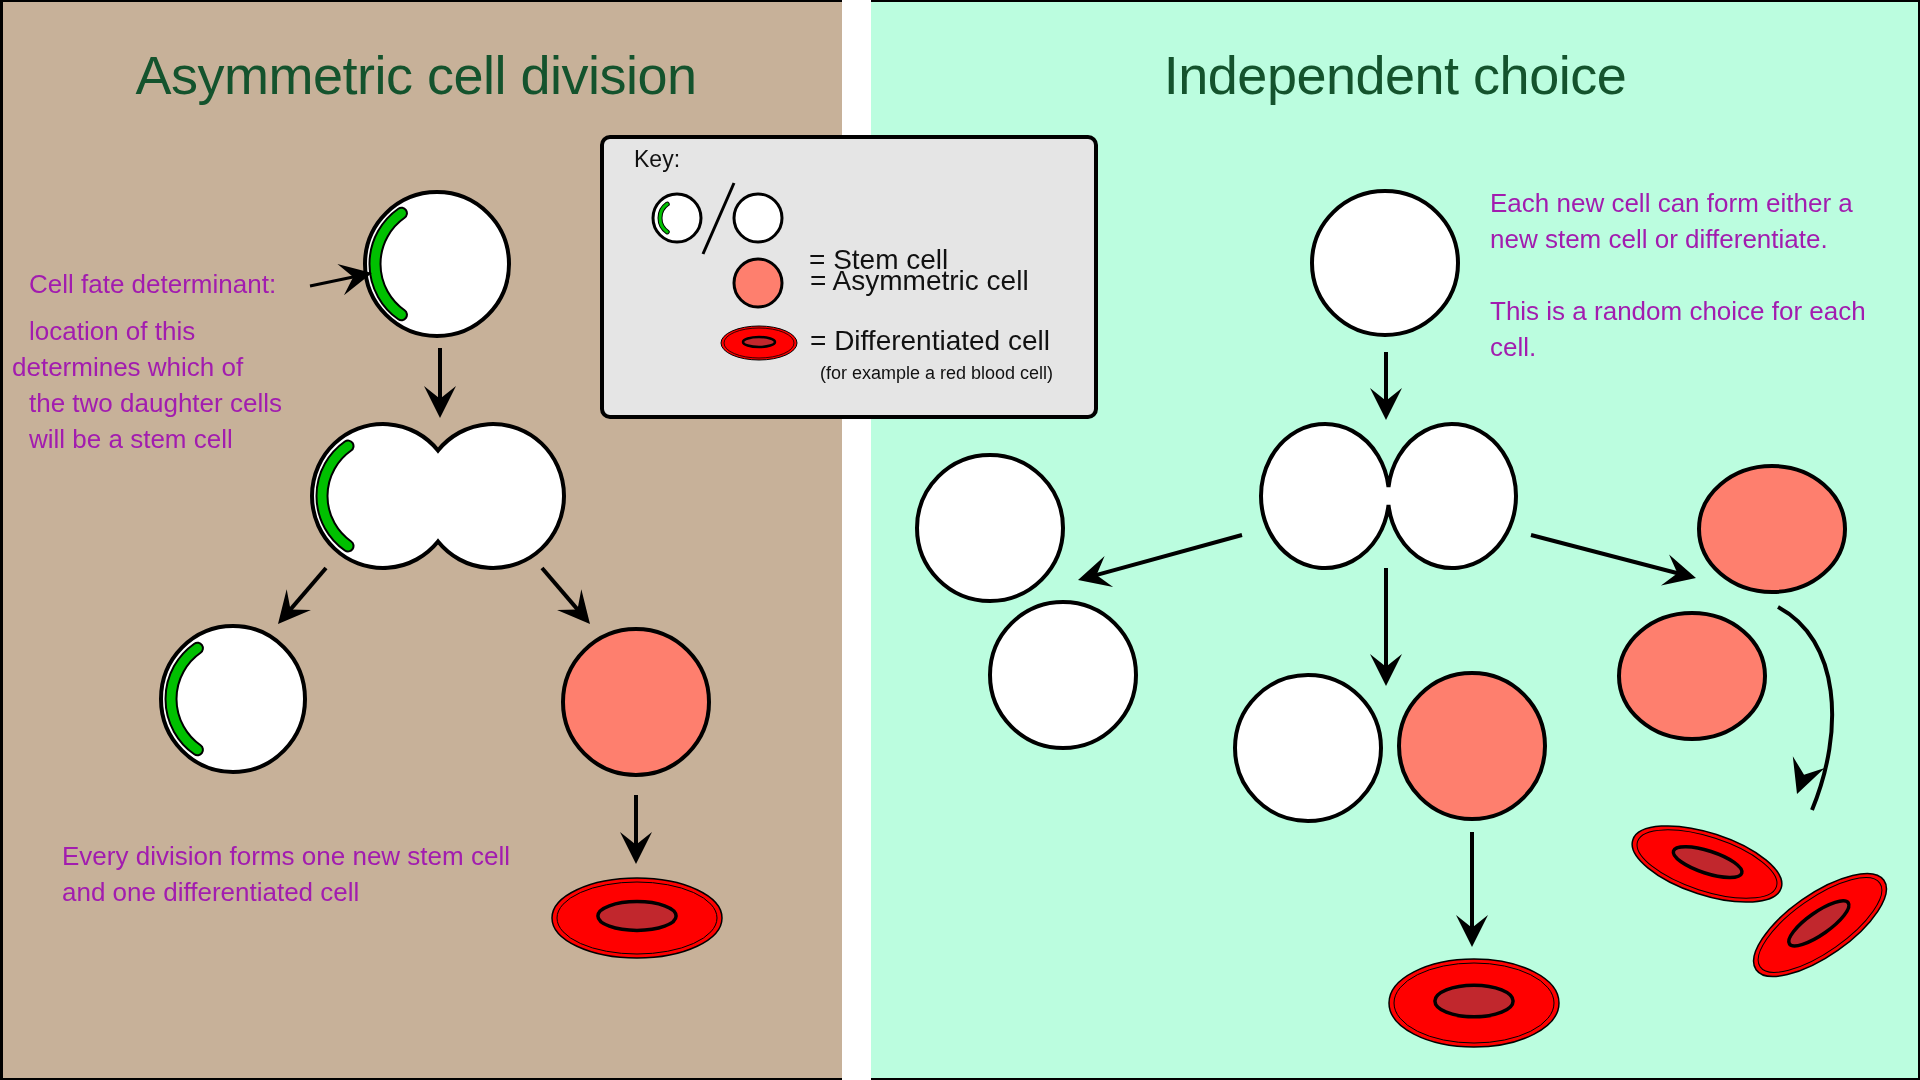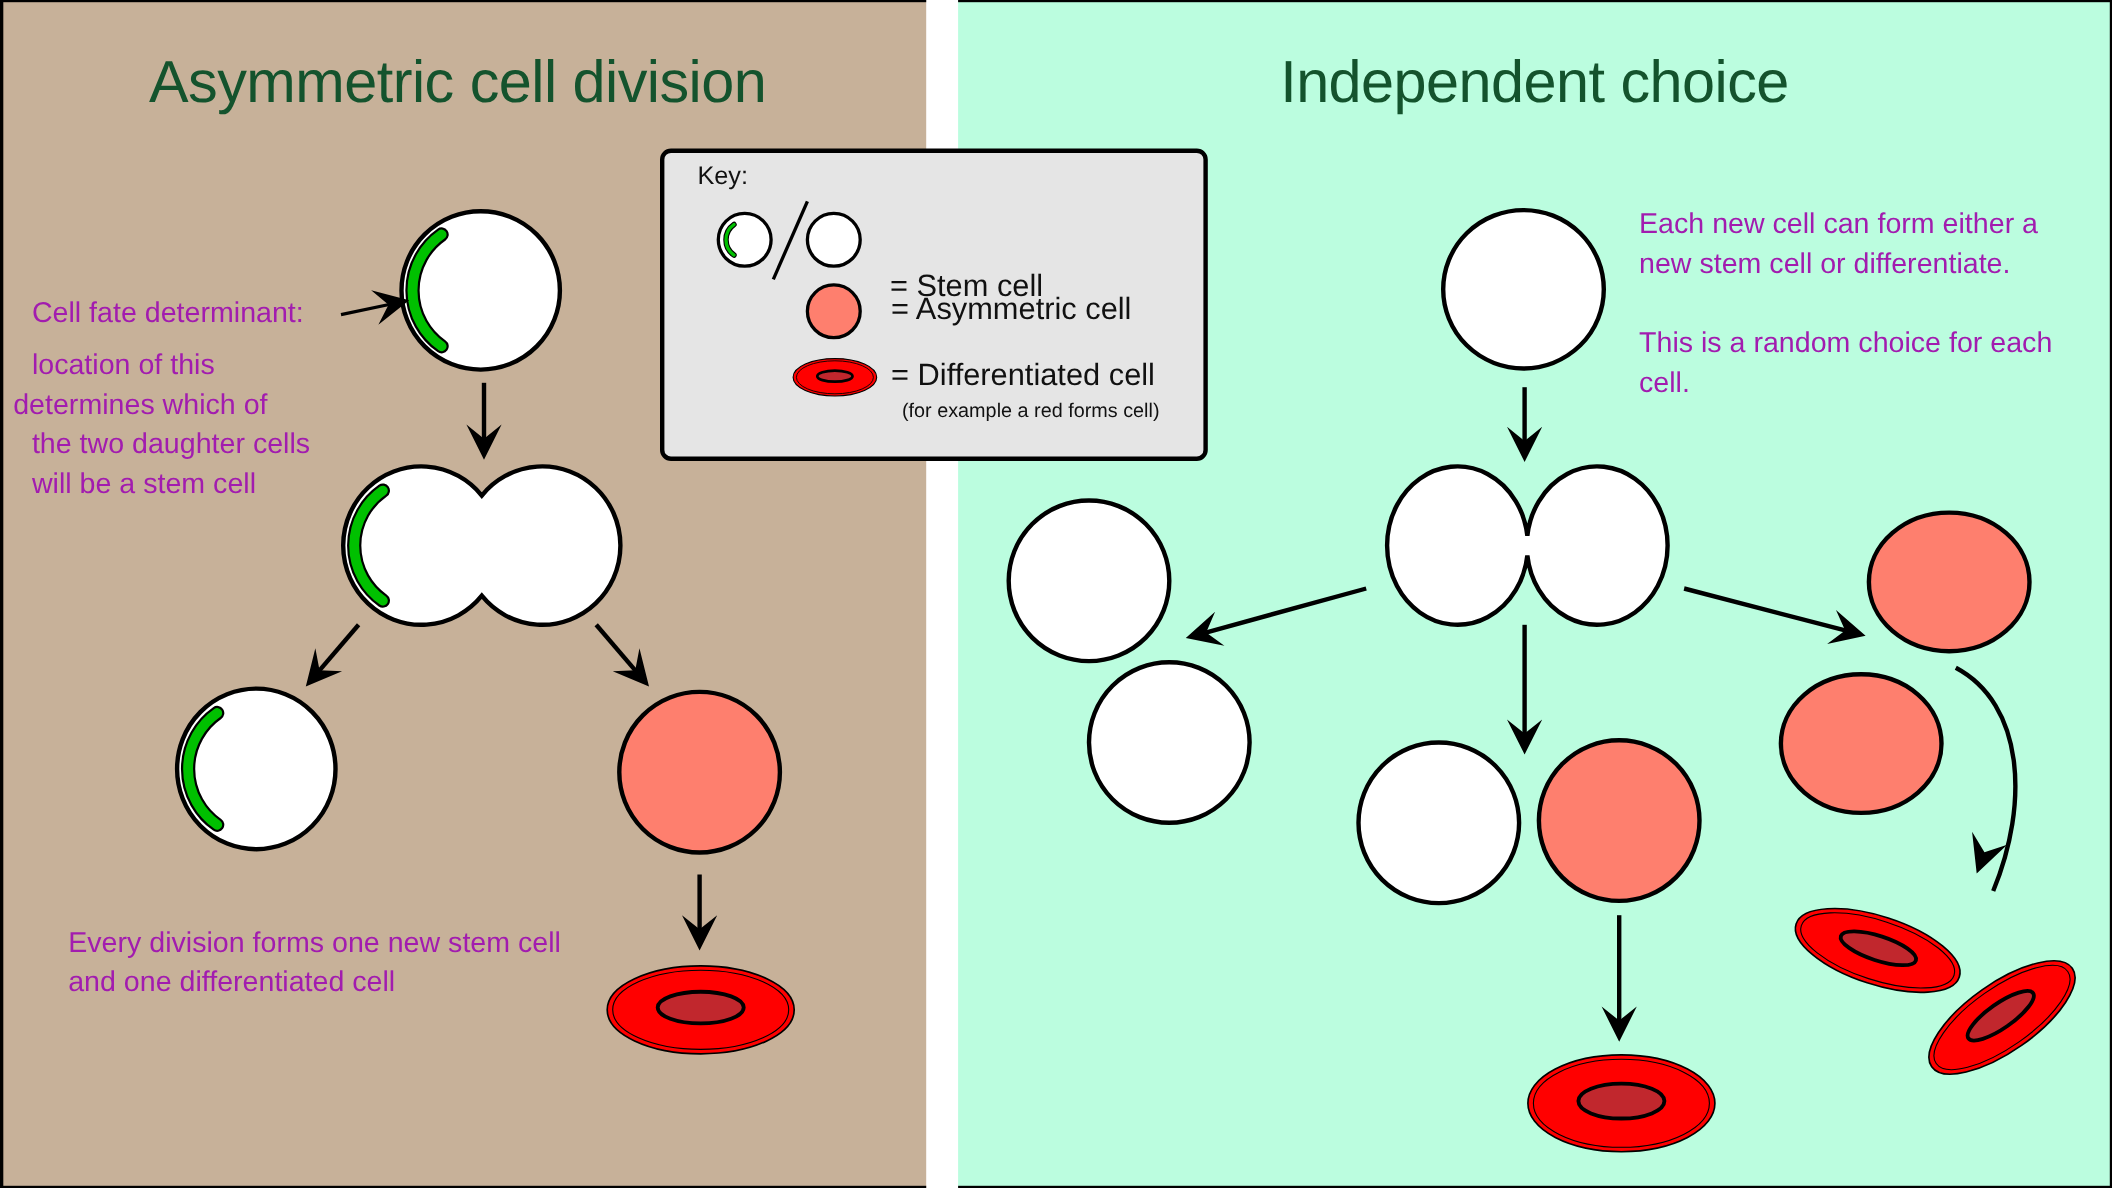--- a/index.html
+++ b/index.html
@@ -160,13 +160,13 @@
         <ellipse cx="759" cy="343" rx="38" ry="17" fill="#ff0000" stroke="#000" stroke-width="1"></ellipse>
         <ellipse cx="759" cy="343" rx="35" ry="15" fill="none" stroke="#000" stroke-width="0.8"></ellipse>
         <ellipse cx="759" cy="342" rx="16" ry="5" fill="#c1272d" stroke="#000" stroke-width="2.5"></ellipse>
       </g>
     </g>
 </svg>
 <div class="key-title">Key:</div>
 <div class="key-label" style="left:809px; top:204px;margin-top:40px;">= Stem cell</div>
 <div class="key-label" style="left:810px; top:265px;">= Asymmetric cell</div>
 <div class="key-label" style="left:810px; top:325px;">= Differentiated cell</div>
-<div class="key-note" style="left:820px; top:363px;">(for example a red forms cell)</div>
+<div class="key-note" style="left:820px; top:363px;">(for example a red blood cell)</div>
 
 </body></html>

